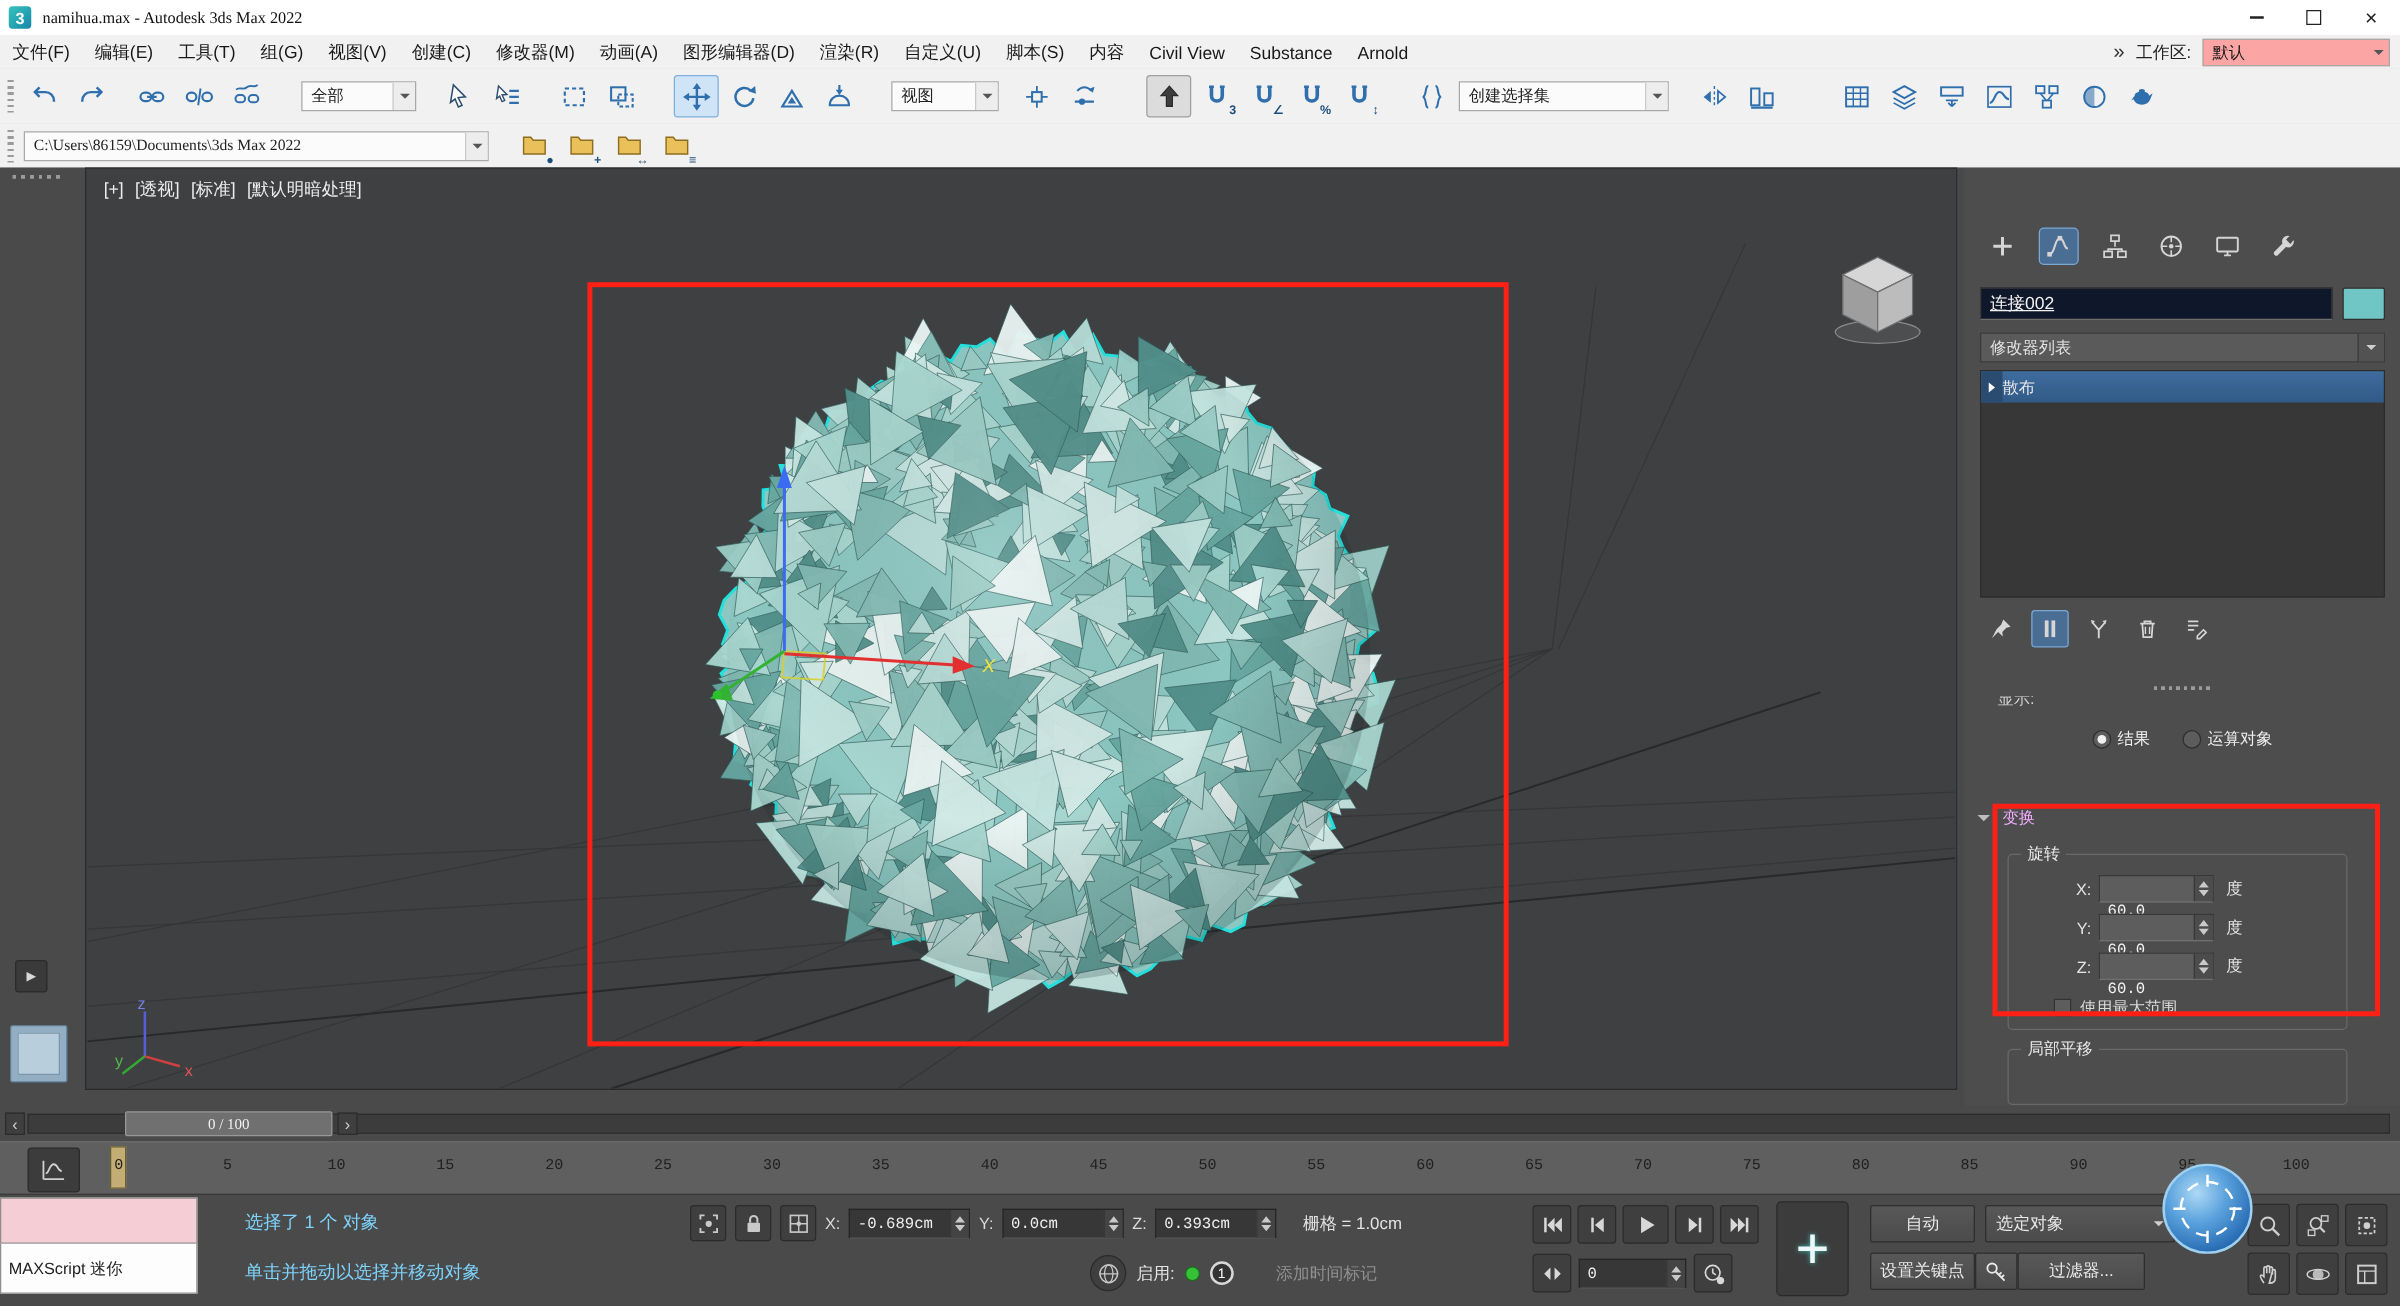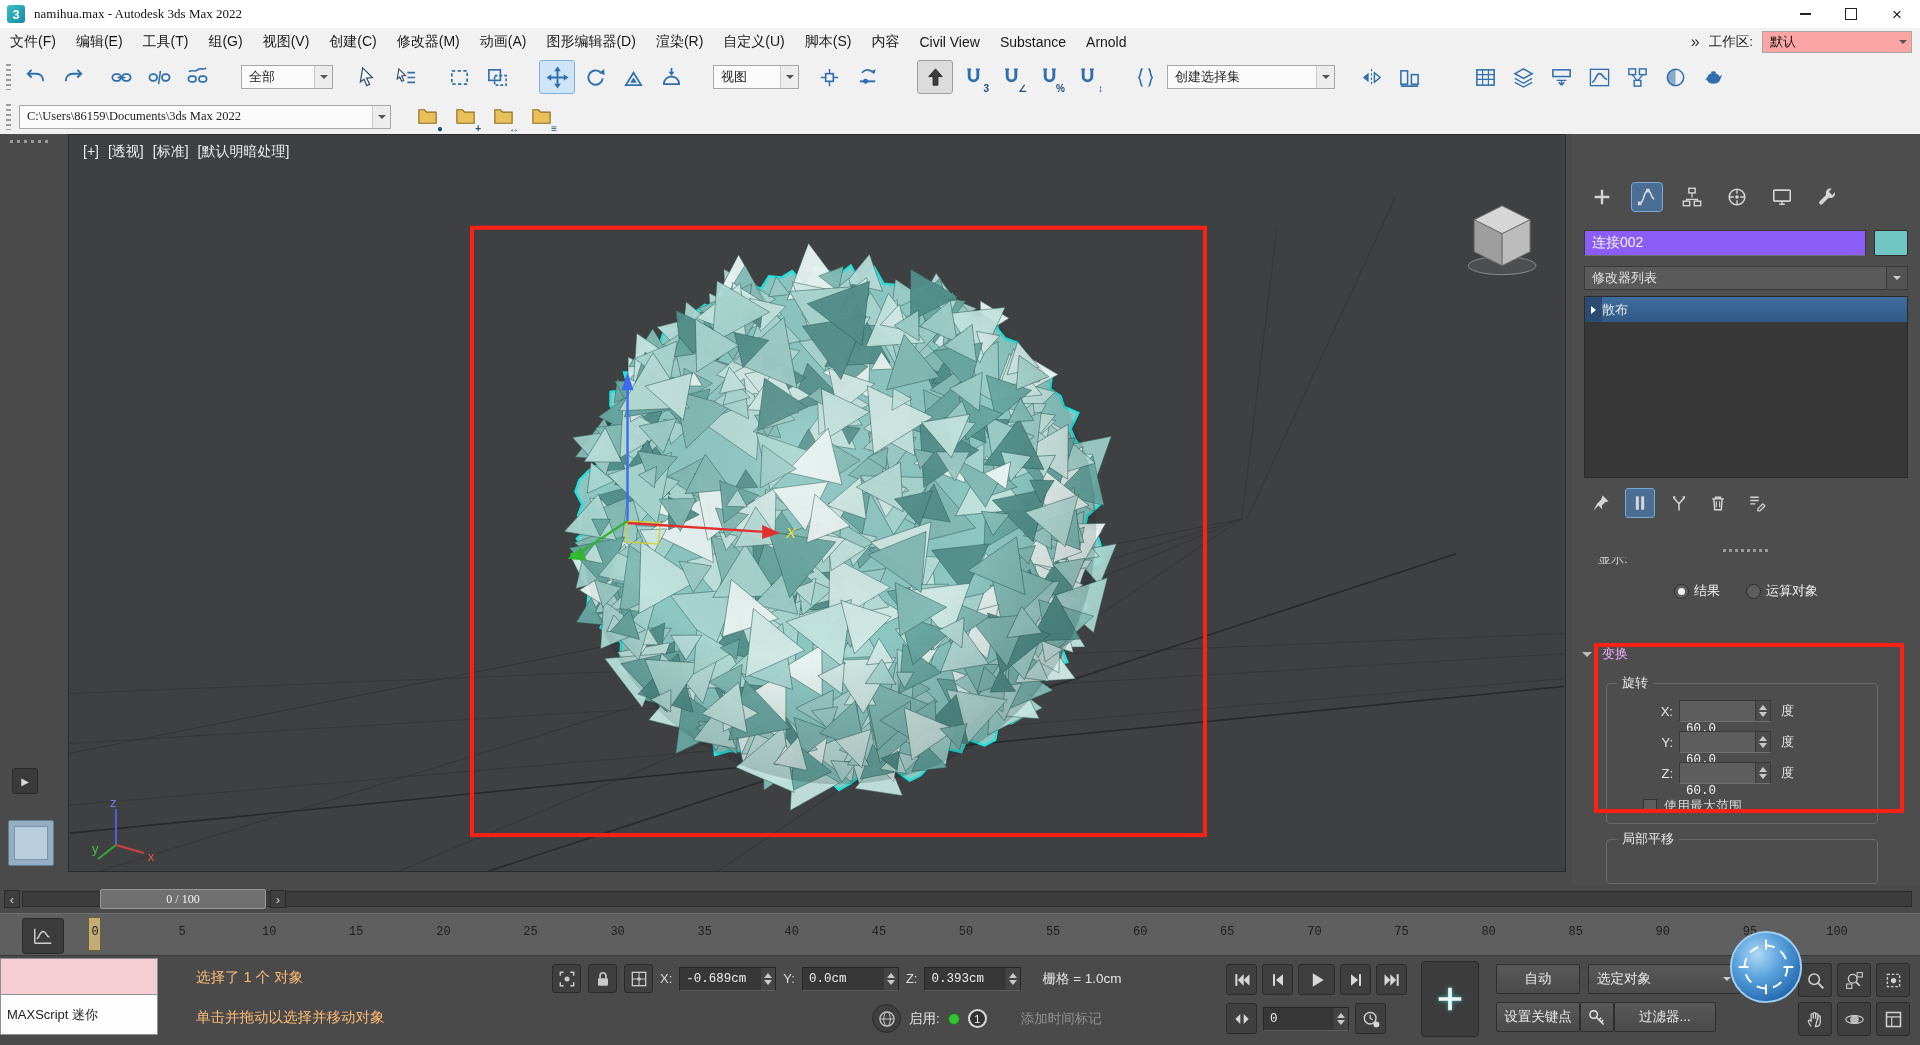--- a/index.html
+++ b/index.html
@@ -66,22 +66,22 @@
 
   .gapstrip{position:absolute;left:1566px;top:0;width:6px;height:100%;background:#4a4a4a;}
 
   
   .cmdpanel{position:absolute;left:1572px;top:0;width:348px;height:751px;background:#4d4d4d;color:#e2e2e2;font-size:13px;}
   .cp-tabs{position:absolute;left:14px;top:48px;display:flex;gap:13px;align-items:center;}
   .cp-tab{width:32px;height:30px;display:flex;align-items:center;justify-content:center;color:#d5d5d5;border-radius:4px;box-sizing:border-box;}
   .cp-tab svg{width:22px;height:22px;}
   .cp-tab.active{background:#4a6d94;border:1px solid #7aa9d6;}
   .cp-name-row{position:absolute;left:12px;top:96px;right:12px;display:flex;gap:8px;}
-  .cp-namefield{flex:1;height:26px;background:#8b5cf6;border:1px solid #393939;border-bottom-color:#6f6f6f;color:#f2f2f2;
-                display:flex;align-items:center;padding-left:7px;font-size:14px;box-sizing:border-box;}
+  .cp-namefield{flex:1;height:26px;background:#0f172a;border:1px solid #393939;border-bottom-color:#6f6f6f;color:#f2f2f2;
+                display:flex;align-items:center;padding-left:7px;font-size:14px;box-sizing:border-box;text-decoration:underline;}
   .cp-swatch{width:34px;height:26px;border:1px solid #2f2f2f;border-radius:2px;box-sizing:border-box;}
   .cp-modlist{position:absolute;left:12px;top:132px;right:12px;height:24px;background:#5a5a5a;border:1px solid #3a3a3a;
               display:flex;align-items:center;padding-left:7px;box-sizing:border-box;}
   .cp-modlist .dd-slot{width:20px;background:#525252;border-left:1px solid #3a3a3a;}
   .caret-light{width:0;height:0;border:4px solid transparent;border-top-color:#cfcfcf;margin-top:4px;}
   .cp-stack{position:absolute;left:12px;top:162px;right:12px;height:182px;background:#373737;border:1px solid #2b2b2b;box-sizing:border-box;}
   .stack-row{height:25px;display:flex;align-items:center;color:#e6e6e6;font-size:13px;}
   .stack-row .gutter{width:17px;height:100%;display:flex;align-items:center;justify-content:center;}
   .exp{width:0;height:0;border:4px solid transparent;border-left:5px solid #fff;margin-left:3px;}
   .stack-row.selected{background:linear-gradient(#3e6d9e,#315a86);}
@@ -133,21 +133,21 @@
   .minicurve{position:absolute;left:22px;top:4px;width:40px;height:34px;background:#3c3c3c;border:1px solid #2a2a2a;border-radius:3px;
              color:#cfcfcf;display:flex;align-items:center;justify-content:center;}
   .minicurve svg{width:22px;height:22px;}
 
   
   .statusbar{position:absolute;top:955px;left:0;right:0;height:90px;background:#4a4a4a;border-top:1px solid #3a3a3a;}
   .listener{position:absolute;left:0;top:2px;width:158px;text-align:center;}
   .listener-pink{height:37px;background:#f4cdd5;border:1px solid #8f8f8f;box-sizing:border-box;}
   .listener-white{height:40px;background:#fdfdfd;border:1px solid #8f8f8f;border-top:none;display:flex;align-items:center;
                   padding-left:6px;font-size:13px;color:#222;box-sizing:border-box;}
-  .smsg{position:absolute;font-size:14.5px;color:#fdba74;white-space:nowrap;}
+  .smsg{position:absolute;font-size:14.5px;color:#7dd3fc;white-space:nowrap;}
   .s1{left:196px;top:12px;} .s2{left:196px;top:52px;}
   .cluster{position:absolute;display:flex;align-items:center;}
   .ca{left:552px;top:8px;gap:7px;} .cb{left:872px;top:48px;gap:8px;}
   .pb{left:1226px;top:8px;gap:5px;} .tc{left:1226px;top:47px;gap:6px;}
   .ka{left:1496px;top:8px;gap:8px;} .kb{left:1496px;top:46px;gap:0;text-align:right;}
   .sbtn{width:29px;height:29px;background:#3f3f3f;border:1px solid #2b2b2b;border-radius:3px;color:#c9c9c9;
         display:flex;align-items:center;justify-content:center;box-sizing:border-box;flex:none;}
   .sbtn svg{width:20px;height:20px;}
   .sbtn.round{border-radius:50%;}
   .coordlab{font-size:13px;color:#dcdcdc;}

